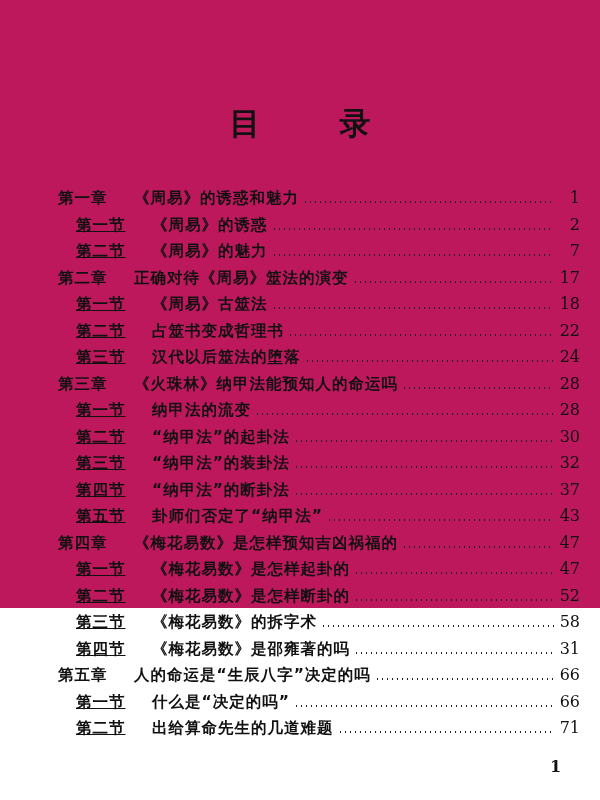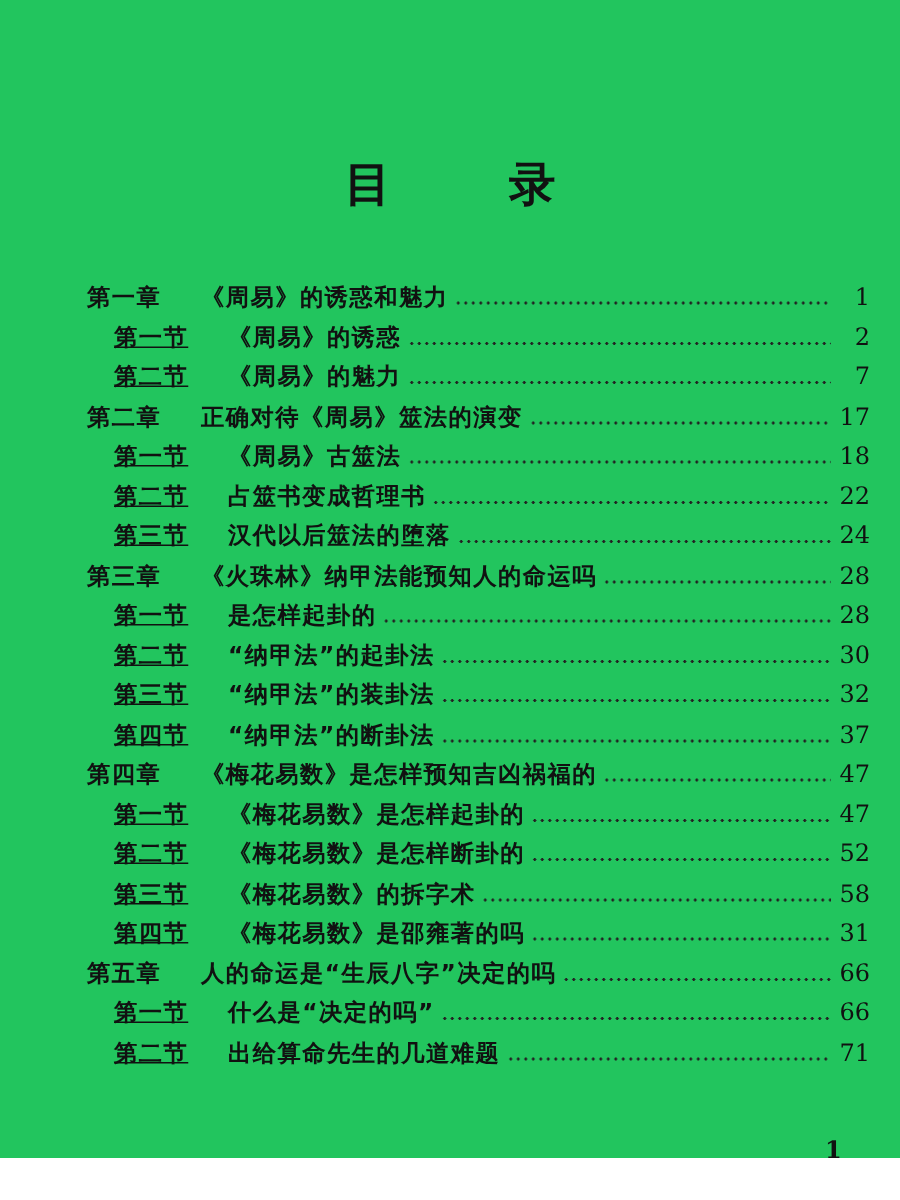--- a/index.html
+++ b/index.html
@@ -11,22 +11,22 @@
       width: 600px;
       height: 800px;
       position: relative;
       overflow: hidden;
       font-family: "DejaVu Serif", "Liberation Serif", serif;
       color: #111111;
     }
     .page {
       position: absolute;
       left: 0; top: 0;
-      width: 600px; height: 772px;
-      background: #22c55e;
+      width: 600px; height: 608px;
+      background: #be185d;
     }
     .title {
       position: absolute;
       top: 103px;
       left: 0;
       width: 600px;
       text-align: center;
       font-family: "DejaVu Sans", "Liberation Sans", sans-serif;
       font-weight: bold;
       font-size: 31px;
@@ -145,21 +145,21 @@
         <span class="page-num">24</span>
       </div>
       <div class="row chapter">
         <span class="label">第三章</span>
         <span class="text">《火珠林》纳甲法能预知人的命运吗</span>
         <span class="leader"></span>
         <span class="page-num">28</span>
       </div>
       <div class="row section">
         <span class="label">第一节</span>
-        <span class="text">是怎样起卦的</span>
+        <span class="text">纳甲法的流变</span>
         <span class="leader"></span>
         <span class="page-num">28</span>
       </div>
       <div class="row section">
         <span class="label">第二节</span>
         <span class="text">“纳甲法”的起卦法</span>
         <span class="leader"></span>
         <span class="page-num">30</span>
       </div>
       <div class="row section">
@@ -167,20 +167,26 @@
         <span class="text">“纳甲法”的装卦法</span>
         <span class="leader"></span>
         <span class="page-num">32</span>
       </div>
       <div class="row section">
         <span class="label">第四节</span>
         <span class="text">“纳甲法”的断卦法</span>
         <span class="leader"></span>
         <span class="page-num">37</span>
       </div>
+      <div class="row section">
+        <span class="label">第五节</span>
+        <span class="text">卦师们否定了“纳甲法”</span>
+        <span class="leader"></span>
+        <span class="page-num">43</span>
+      </div>
       <div class="row chapter">
         <span class="label">第四章</span>
         <span class="text">《梅花易数》是怎样预知吉凶祸福的</span>
         <span class="leader"></span>
         <span class="page-num">47</span>
       </div>
       <div class="row section">
         <span class="label">第一节</span>
         <span class="text">《梅花易数》是怎样起卦的</span>
         <span class="leader"></span>

